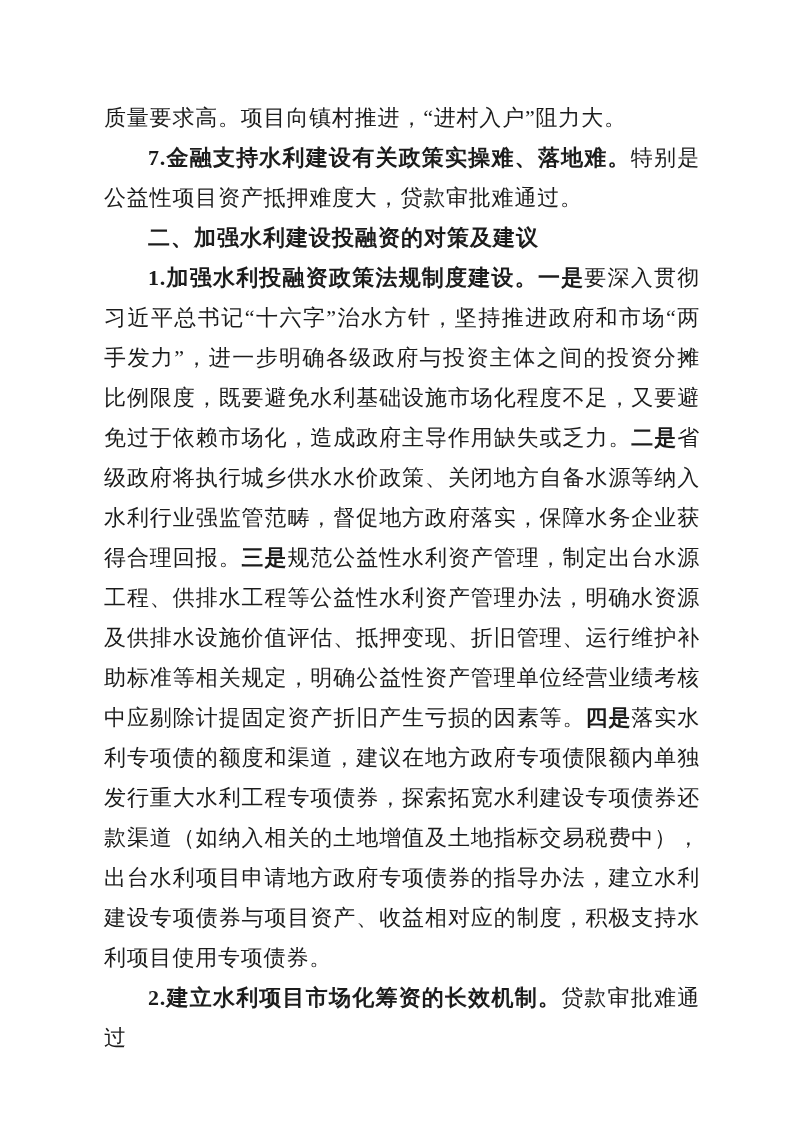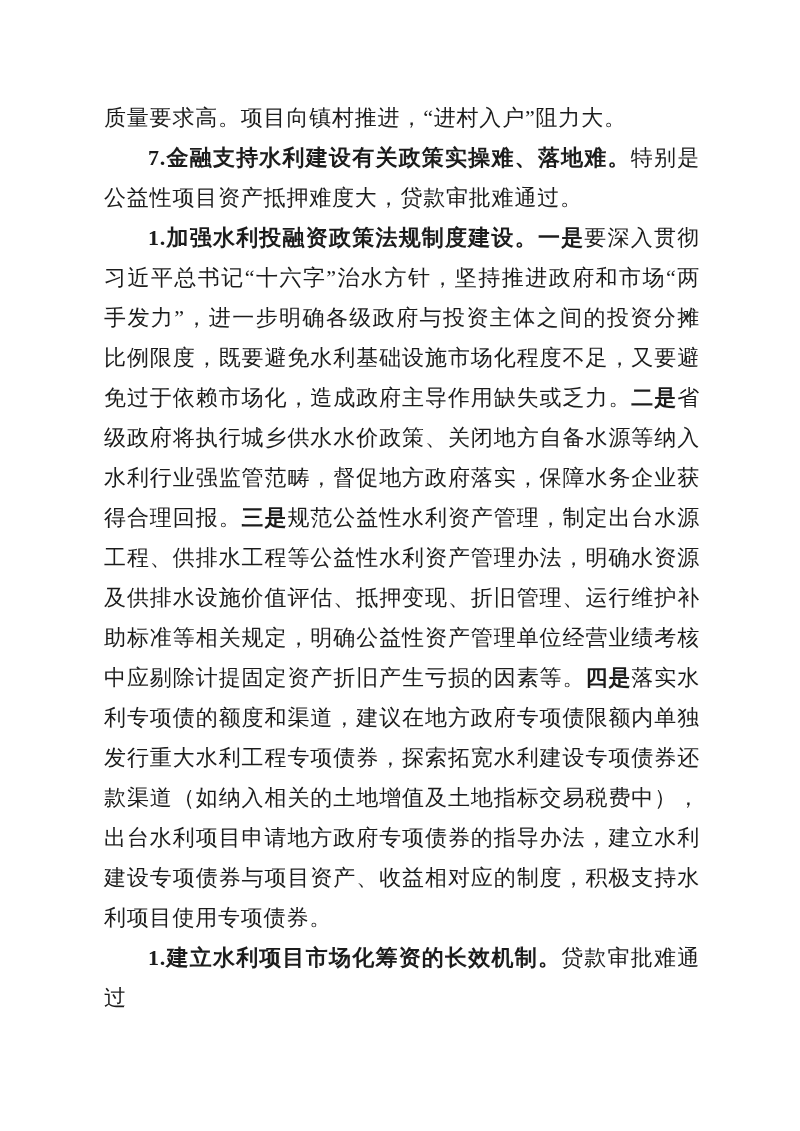--- a/index.html
+++ b/index.html
@@ -48,16 +48,17 @@
     font-weight: normal;
   }
 </style>
 </head>
 <body>
 
 <div class="page" style="background: rgb(255, 255, 255);">
   <div class="doc" id="doc" style="color: rgb(28, 28, 28);">
       <p class=""><span class="run-normal">质量要求高。项目向镇村推进，“进村入户”阻力大。</span></p>
       <p class="indent"><span class="run-bold">7.金融支持水利建设有关政策实操难、落地难。</span><span class="run-normal">特别是公益性项目资产抵押难度大，贷款审批难通过。</span></p>
+      <p class="heading indent"><span class="run-bold">二、加强水利建设投融资的对策及建议</span></p>
       <p class="indent"><span class="run-bold">1.加强水利投融资政策法规制度建设。</span><span class="run-bold">一是</span><span class="run-normal">要深入贯彻习近平总书记“十六字”治水方针，坚持推进政府和市场“两手发力”，进一步明确各级政府与投资主体之间的投资分摊比例限度，既要避免水利基础设施市场化程度不足，又要避免过于依赖市场化，造成政府主导作用缺失或乏力。</span><span class="run-bold">二是</span><span class="run-normal">省级政府将执行城乡供水水价政策、关闭地方自备水源等纳入水利行业强监管范畴，督促地方政府落实，保障水务企业获得合理回报。</span><span class="run-bold">三是</span><span class="run-normal">规范公益性水利资产管理，制定出台水源工程、供排水工程等公益性水利资产管理办法，明确水资源及供排水设施价值评估、抵押变现、折旧管理、运行维护补助标准等相关规定，明确公益性资产管理单位经营业绩考核中应剔除计提固定资产折旧产生亏损的因素等。</span><span class="run-bold">四是</span><span class="run-normal">落实水利专项债的额度和渠道，建议在地方政府专项债限额内单独发行重大水利工程专项债券，探索拓宽水利建设专项债券还款渠道（如纳入相关的土地增值及土地指标交易税费中），出台水利项目申请地方政府专项债券的指导办法，建立水利建设专项债券与项目资产、收益相对应的制度，积极支持水利项目使用专项债券。</span></p>
-      <p class="indent"><span class="run-bold">1.建立水利项目市场化筹资的长效机制。</span><span class="run-normal">贷款审批难通过</span></p>
+      <p class="indent"><span class="run-bold">2.建立水利项目市场化筹资的长效机制。</span><span class="run-normal">贷款审批难通过</span></p>
     </div>
 </div>
 
 </body></html>

